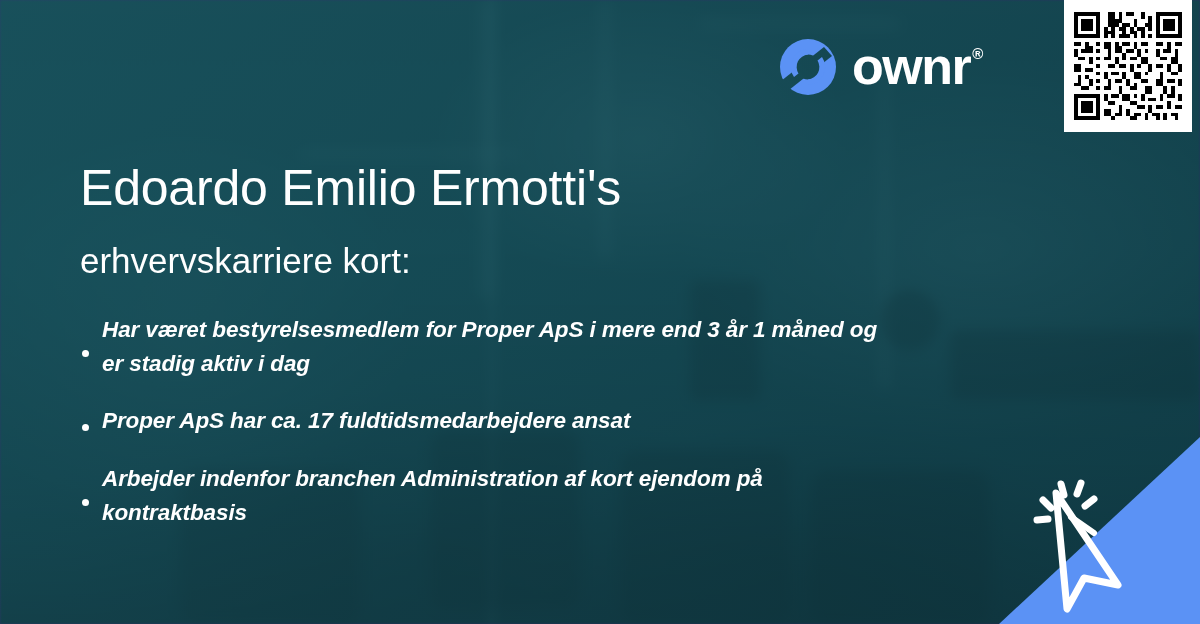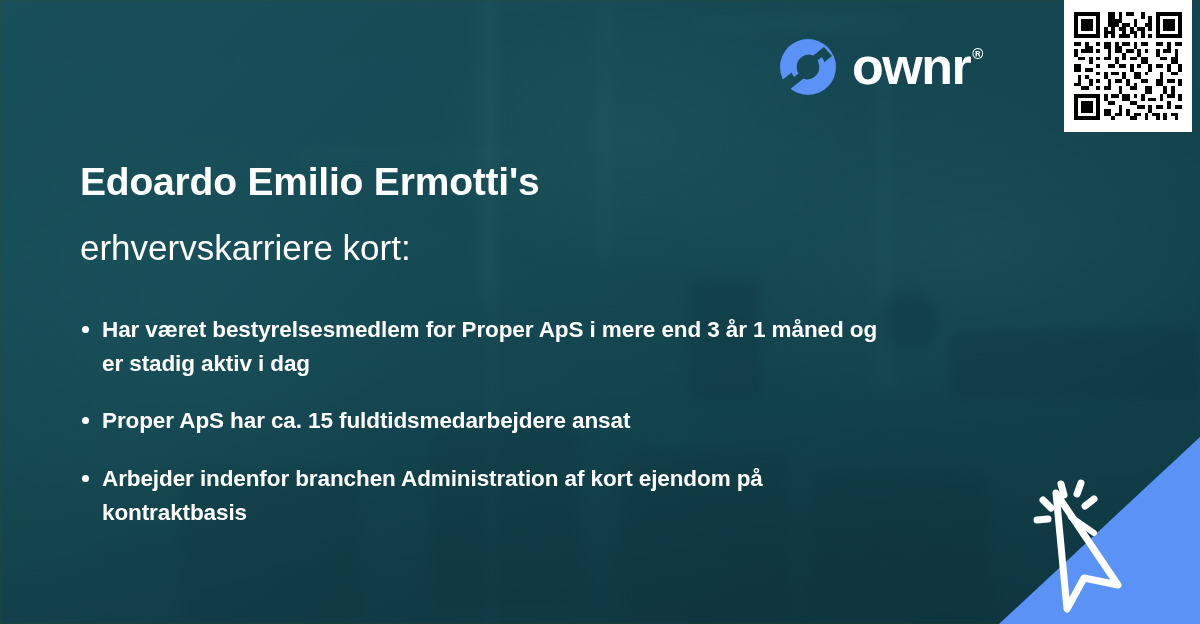--- a/index.html
+++ b/index.html
@@ -6,21 +6,21 @@
     margin: 0;
     padding: 0;
     background: #0d3b44;
   }
   #card {
     position: relative;
     width: 1200px;
     height: 624px;
     overflow: hidden;
     font-family: "Liberation Sans", sans-serif;
-    background: #a16207;
+    background: #a21caf;
     user-select: none;
   }
 
   
   .bg-photo {
     position: absolute;
     inset: 0;
     background:
       
       linear-gradient(90deg, rgba(255,255,255,0.00) 0%, rgba(255,255,255,0.00) 40%, rgba(255,255,255,0.05) 41%, rgba(255,255,255,0.00) 42%),
@@ -104,22 +104,22 @@
 
   
   .headline {
     position: absolute;
     left: 80px;
     top: 158px;
     z-index: 5;
     color: #ffffff;
   }
   .headline .l1 {
-    font-size: 39px;
-    font-weight: bold;
+    font-size: 50px;
+    font-weight: normal;
     line-height: 1.22;
     letter-spacing: -0.2px;
     white-space: nowrap;
   }
   .headline .l2 {
     font-size: 35px;
     font-weight: normal;
     line-height: 1.28;
     letter-spacing: 0px;
     white-space: nowrap;
@@ -130,22 +130,23 @@
   .bullets {
     position: absolute;
     left: 82px;
     top: 313px;
     width: 800px;
     z-index: 5;
     color: #ffffff;
   }
   .bullet-row {
     display: flex;
-    align-items: flex-start;
+    align-items: center;
     margin-bottom: 23px;
+    font-style: italic;
   }
   .bullet-dot {
     flex: none;
     width: 7px;
     height: 7px;
     border-radius: 50%;
     background: #ffffff;
     margin-top: 13px;
     margin-right: 13px;
   }
@@ -371,21 +372,21 @@
     <div class="l2">erhvervskarriere kort:</div>
   </div>
 
   <div class="bullets">
     <div class="bullet-row">
       <span class="bullet-dot"></span>
       <span class="bullet-text">Har været bestyrelsesmedlem for Proper ApS i mere end 3 år 1 måned og er stadig aktiv i dag</span>
     </div>
     <div class="bullet-row">
       <span class="bullet-dot"></span>
-      <span class="bullet-text">Proper ApS har ca. 15 fuldtidsmedarbejdere ansat</span>
+      <span class="bullet-text">Proper ApS har ca. 17 fuldtidsmedarbejdere ansat</span>
     </div>
     <div class="bullet-row">
       <span class="bullet-dot"></span>
       <span class="bullet-text">Arbejder indenfor branchen Administration af kort ejendom på kontraktbasis</span>
     </div>
   </div>
 
   <div class="corner-tri">
     <svg width="201" height="187" viewBox="0 0 201 187">
       <polygon points="201,0 201,187 0,187" fill="#5b92f5"></polygon>

